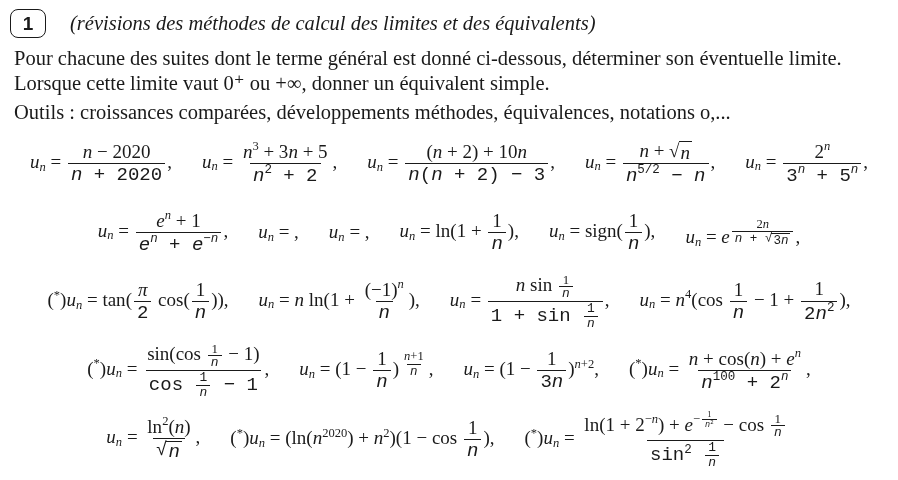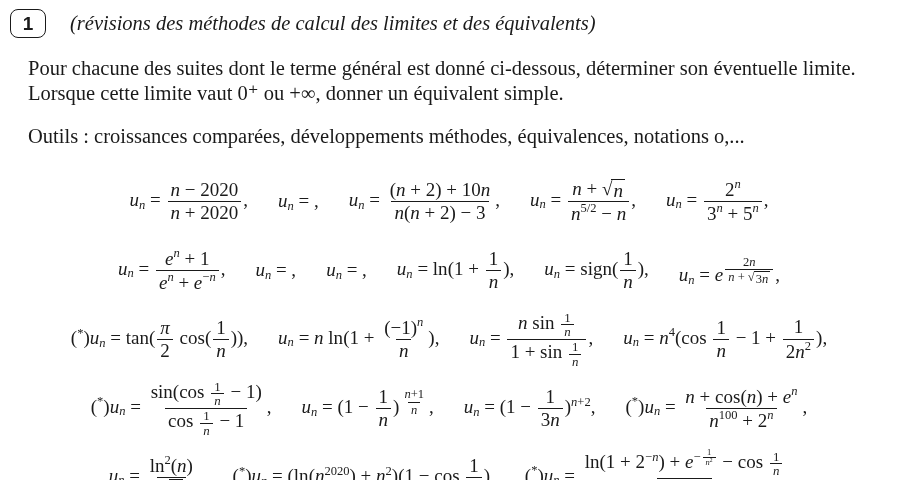--- a/index.html
+++ b/index.html
@@ -15,42 +15,42 @@
   .header-line { display: flex; align-items: center; gap: 16px; margin: 3px 0 8px 0; }
   .num-box {
     display: inline-flex; align-items: center; justify-content: center;
     min-width: 36px; height: 29px;
     border: 1.7px solid #1a1a1a; border-radius: 8px;
     font-family: "Liberation Sans", sans-serif; font-weight: 700; font-size: 19px;
     background: #fff;
   }
   .ex-title { font-style: italic; font-size: 20.5px; margin-left: 8px; }
 
-  .intro { margin: 18px; font-size: 20.5px; line-height: 1.22; }
+  .intro { margin: 4px; font-size: 20.5px; line-height: 1.22; }
 
   #rows { margin-top: 4px; }
   .math-row {
     display: flex; justify-content: center; align-items: center;
     column-gap: 30px; min-height: 69px; font-size: 19px;
   }
   .formula { white-space: nowrap; }
 
   i { font-style: italic; }
   .rm i { font-style: normal; }
 
   sup, sub { font-size: 0.66em; line-height: 1; }
   sup { vertical-align: 0.6em; }
   sub { vertical-align: -0.2em; }
 
   .frac {
     display: inline-flex; flex-direction: column; align-items: center;
     vertical-align: middle; line-height: 1.18; margin: 0 2px; text-align: center;
   }
   .frac .num, .frac .den { display: block; padding: 0 3px; }
-  .frac .den { border-top: 1.3px solid #1a1a1a; }
+  .frac .den { border-top: 1.3px solid #1a1a1a; font-family: Liberation Mono, monospace; }
   .tfrac { font-size: 0.68em; line-height: 1.05; }
 
   .sqrt { display: inline-flex; align-items: flex-start; }
   .sqrt .sqrt-sym { line-height: 1.05; }
   .sqrt .radicand { border-top: 1.3px solid #1a1a1a; line-height: 1.12; padding: 0 2px; margin-left: -1px; }
 </style>
 </head>
 <body>
 
 <div class="page">
@@ -61,21 +61,24 @@
     <span class="ex-title">(révisions des méthodes de calcul des limites et des équivalents)</span>
   </div>
   <p class="intro">Pour chacune des suites dont le terme général est donné ci-dessous, déterminer son éventuelle limite. Lorsque cette limite vaut 0⁺ ou +∞, donner un équivalent simple.</p>
   <p class="intro">Outils : croissances comparées, développements méthodes, équivalences, notations o,...</p>
   <div id="rows">
       <div class="math-row">
         <span class="formula"><i>u</i><sub><i>n</i></sub> = <span class="frac">
             <span class="num"><i>n</i> − 2020</span>
             <span class="den"><i>n</i> + 2020</span>
           </span>,</span>
-        <span class="formula"><i>u</i><sub><i>n</i></sub> = ,</span>
+        <span class="formula"><i>u</i><sub><i>n</i></sub> = <span class="frac">
+            <span class="num"><i>n</i><sup>3</sup> + 3<i>n</i> + 5</span>
+            <span class="den"><i>n</i><sup>2</sup> + 2</span>
+          </span>,</span>
         <span class="formula"><i>u</i><sub><i>n</i></sub> = <span class="frac">
             <span class="num">(<i>n</i> + 2) + 10<i>n</i></span>
             <span class="den"><i>n</i>(<i>n</i> + 2) − 3</span>
           </span>,</span>
         <span class="formula"><i>u</i><sub><i>n</i></sub> = <span class="frac">
             <span class="num"><i>n</i> + <span class="sqrt">
                 <span class="sqrt-sym">√</span>
                 <span class="radicand"><i>n</i></span>
               </span></span>
             <span class="den"><i>n</i><sup>5/2</sup> − <i>n</i></span>

